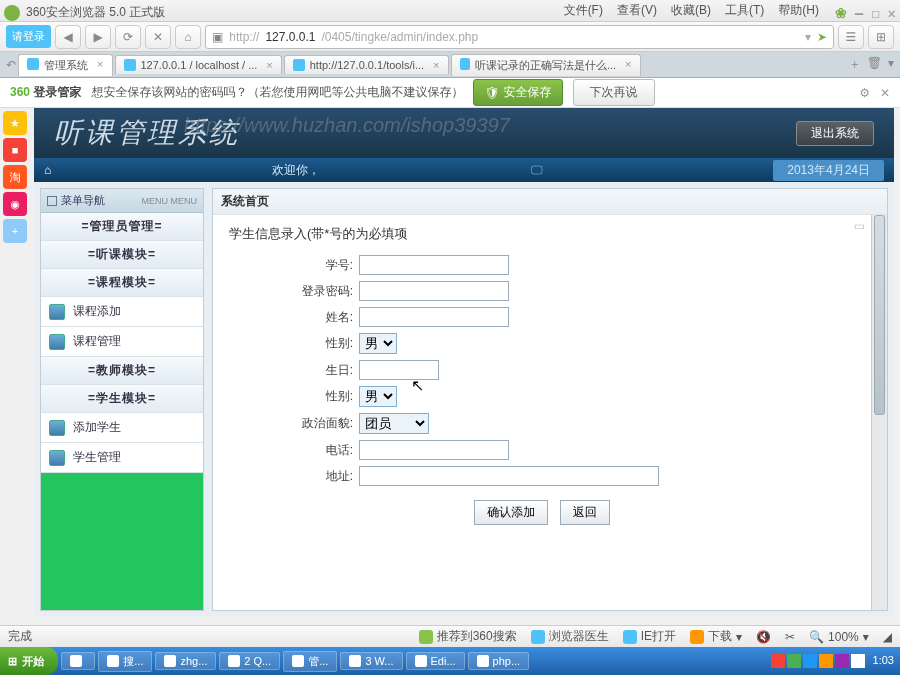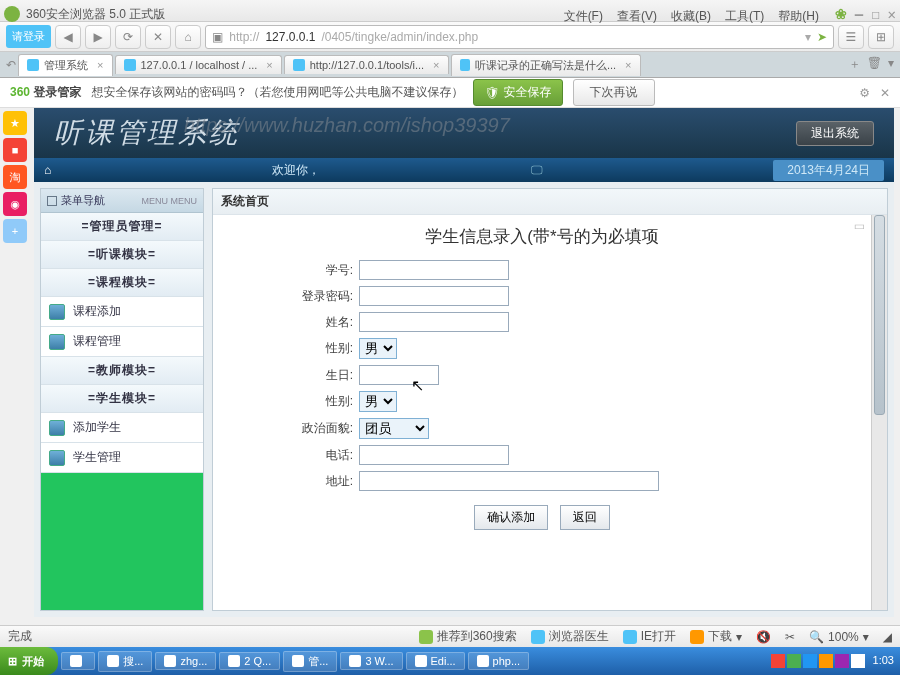--- a/index.html
+++ b/index.html
@@ -1,38 +1,38 @@
 <!DOCTYPE html>
 <html><head>
 <meta charset="utf-8">
 <style>
 * { margin: 0; padding: 0; box-sizing: border-box; font-family: "Microsoft YaHei", SimSun, Arial, sans-serif; }
 body { width: 900px; height: 675px; background: #f0f0f0; overflow: hidden; position: relative; font-size: 12px; }
 
 
-.titlebar { height: 22px; background: linear-gradient(#f5f5f5,#e8e8e8); display: flex; align-items: flex-start; padding: 6px 4px; border-bottom: 1px solid #ccc; }
+.titlebar { height: 22px; background: linear-gradient(#f5f5f5,#e8e8e8); display: flex; align-items: flex-end; padding: 0 4px; border-bottom: 1px solid #ccc; }
 .titlebar .fav { width: 16px; height: 16px; background: #7cb342; border-radius: 50%; margin-right: 6px; }
 .titlebar .title { color: #555; flex: 0 0 auto; }
 .titlebar .spacer { flex: 1; }
 .menus { display: flex; gap: 2px; color: #555; }
 .menus span { padding: 2px 6px; }
 .win-btns { display: flex; gap: 8px; margin-left: 10px; align-items: center; }
 .win-btns span { color: #7cb342; font-weight: bold; font-size: 14px; }
 .win-btns .min, .win-btns .max, .win-btns .close { color: #999; font-family: monospace; }
 
 .navbar { height: 30px; background: linear-gradient(#fafafa,#ececec); display: flex; align-items: center; padding: 13px 6px; gap: 4px; border-bottom: 1px solid #ccc; }
 .login-btn { background: #4fc3f7; color: #fff; padding: 4px 6px; border-radius: 3px; font-size: 11px; }
 .nav-btn { width: 26px; height: 24px; border: 1px solid #ccc; border-radius: 4px; display: flex; align-items: center; justify-content: center; color: #888; background: linear-gradient(#fff,#eee); }
 .urlbar { flex: 1; height: 24px; border: 1px solid #bbb; border-radius: 3px; display: flex; align-items: center; background: #fff; padding: 0 6px; gap: 6px; }
 .urlbar .lock { color: #888; }
 .urlbar input { flex: 1; border: none; outline: none; font-size: 12px; color: #888; }
 .urlbar .hl { color: #333; }
 
 .tabbar { height: 26px; background: #cfd8dc; display: flex; align-items: center; padding: 0 6px; gap: 2px; border-bottom: 1px solid #aaa; }
-.tab { background: linear-gradient(#fdfdfd,#eaeaea); border: 1px solid #bbb; border-bottom: none; padding: 3px 8px; display: flex; align-items: center; gap: 5px; border-radius: 3px 3px 0 0; font-size: 11px; color: #555; max-width: 190px; overflow: hidden; white-space: nowrap; }
+.tab { background: linear-gradient(#fdfdfd,#eaeaea); border: 1px solid #bbb; border-bottom: none; padding: 3px 8px; display: flex; gap: 5px; border-radius: 3px 3px 0 0; font-size: 11px; color: #555; max-width: 190px; overflow: hidden; white-space: nowrap; }
 .tab.active { background: #fff; }
 .tab .ti { width: 12px; height: 12px; background: #4fc3f7; border-radius: 2px; }
 .tab .tx { color: #999; margin-left: 4px; cursor: pointer; }
 .tabbar .end { margin-left: auto; display: flex; gap: 6px; color: #888; }
 
 .infobar { height: 30px; background: #fff; border-bottom: 1px solid #ddd; display: flex; align-items: center; padding: 0 10px; gap: 10px; }
 .logo360 { font-weight: bold; color: #5cb531; }
 .logo360 b { color: #444; }
 .infobar .msg { color: #555; }
 .green-btn { background: linear-gradient(#8bc34a,#689f38); color: #fff; padding: 4px 10px; border-radius: 3px; border: 1px solid #558b2f; display: flex; align-items: center; gap: 4px; }
@@ -68,21 +68,21 @@
 .side-head .sq { width: 10px; height: 10px; border: 1px solid #678; }
 .side-head .en { color: #889; font-size: 9px; margin-left: auto; }
 .menu-item { padding: 5px 4px; text-align: center; font-size: 12px; border-bottom: 1px solid #d8e2e9; background: linear-gradient(#f4f9fc,#e2ecf3); color: #334; }
 .menu-item.group { font-weight: bold; letter-spacing: 1px; }
 .menu-item.leaf { background: #fff; display: flex; align-items: center; gap: 8px; padding: 6px 8px; text-align: left; }
 .menu-item.leaf .mi { width: 16px; height: 16px; background: linear-gradient(#6fb0d8,#3d7fa8); border: 1px solid #4a8; border-radius: 2px; }
 
 .content { flex: 1; background: #fff; border: 1px solid #c0cdd6; display: flex; flex-direction: column; overflow: hidden; }
 .crumb { padding: 4px 8px; font-size: 12px; font-weight: bold; color: #333; border-bottom: 1px solid #dce4ea; background: linear-gradient(#f2f7fa,#e8eef2); }
 .form-area { flex: 1; padding: 10px 16px; overflow: auto; position: relative; }
-.form-title { text-align: center; font-size: 17px; color: #333; margin-bottom: 12px; }
+.form-title { text-align: left; font-size: 13px; color: #333; margin-bottom: 12px; }
 .form-row { display: flex; align-items: center; margin-bottom: 6px; }
 .form-row label { width: 130px; text-align: right; padding-right: 6px; color: #404040; }
 .form-row input[type=text] { border: 1px solid #9ab; padding: 2px 4px; height: 20px; }
 .form-row select { border: 1px solid #7fb0d4; background: #eaf3fa; padding: 1px; }
 .w-md { width: 150px; }
 .w-sm { width: 80px; }
 .w-lg { width: 300px; }
 .fold-ic { position: absolute; right: 6px; top: 4px; color: #bbb; font-size: 12px; }
 .form-btns { text-align: center; margin-top: 14px; }
 .form-btns button { background: linear-gradient(#fff,#e4e8ec); border: 1px solid #9ab; padding: 3px 12px; margin: 0 4px; font-size: 12px; }

